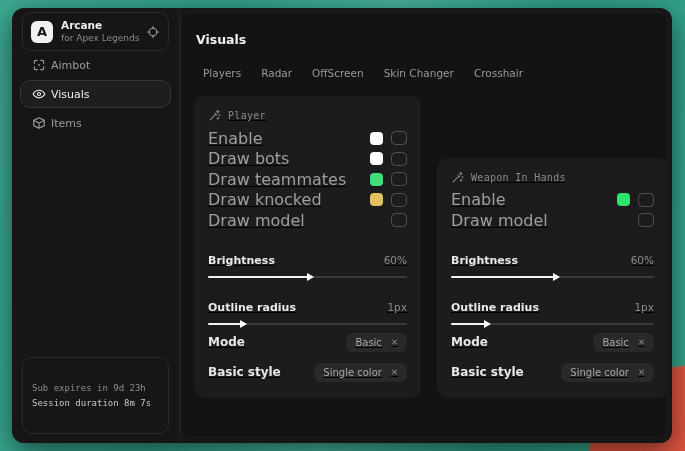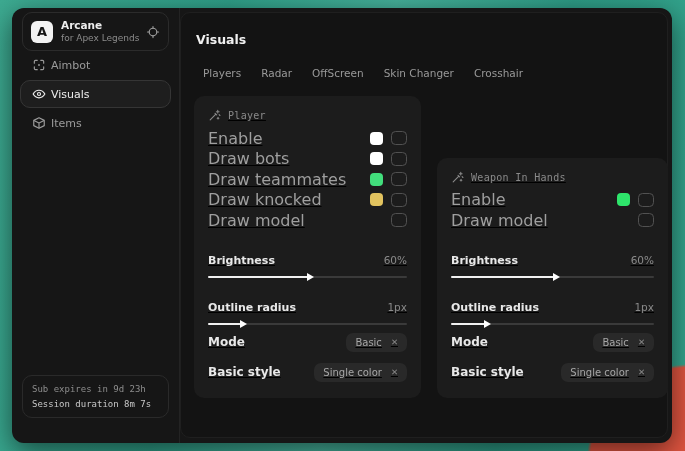--- a/index.html
+++ b/index.html
@@ -25,22 +25,22 @@
   .app-meta{display:flex;flex-direction:column;line-height:1.3;min-width:0;}
   .app-title{font-size:10.5px;font-weight:bold;color:#ededed;}
   .app-subtitle{font-size:9px;color:#8b8b8b;white-space:nowrap;}
   .header-ico{margin-left:auto;color:#9a9a9a;display:flex;}
   .category{font-size:9px;color:#6e6e6e;margin:16px 0 6px 19px;}
   .nav{display:flex;flex-direction:column;gap:1px;margin:0 8px;}
   .nav-item{display:flex;align-items:flex-end;gap:5px;padding:6px 8px 6px 11px;
     font-size:11px;color:#9b9b9b;border:1px solid transparent;border-radius:10px;cursor:pointer;}
   .nav-item.selected{background:#1e1e1e;border-color:#353535;color:#ededed;}
   .nav-item .icon{display:flex;color:inherit;}
-  .sidebar-footer{margin:auto 10px 19px;border:1px solid #2a2a2a;border-radius:10px;
-    padding:8px 9px;font-family:"DejaVu Sans Mono","Liberation Mono",monospace;
+  .sidebar-footer{margin:auto 10px 3px;border:1px solid #2a2a2a;border-radius:10px;
+    padding:25px 9px;font-family:"DejaVu Sans Mono","Liberation Mono",monospace;
     font-size:9px;display:flex;flex-direction:column;gap:5px;white-space:nowrap;}
   .footer-line1{color:#8d8d8d;}
   .footer-line2{color:#c9c9c9;}
   
   .main-outer{flex:1;padding:4px 4px 5px 0;box-sizing:border-box;min-width:0;}
   .main{height:100%;box-sizing:border-box;background:#131313;border:1px solid #1f1f1f;
     border-radius:10px;padding:12px 13px;display:flex;flex-direction:column;}
   .main-title{font-size:12.5px;font-weight:bold;color:#f0f0f0;margin:7px 0 0 2px;}
   .tabs{display:flex;gap:2px;margin:15px 0 0 0;align-items:center;}
   .tab{font-size:10.5px;color:#999;padding:5px 9px;border-radius:8px;cursor:pointer;white-space:nowrap;}

